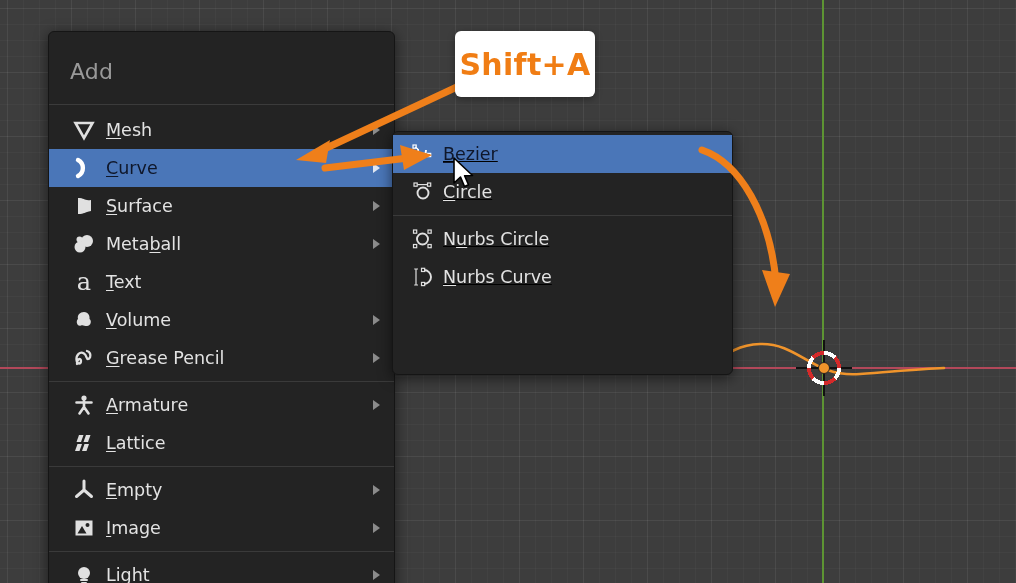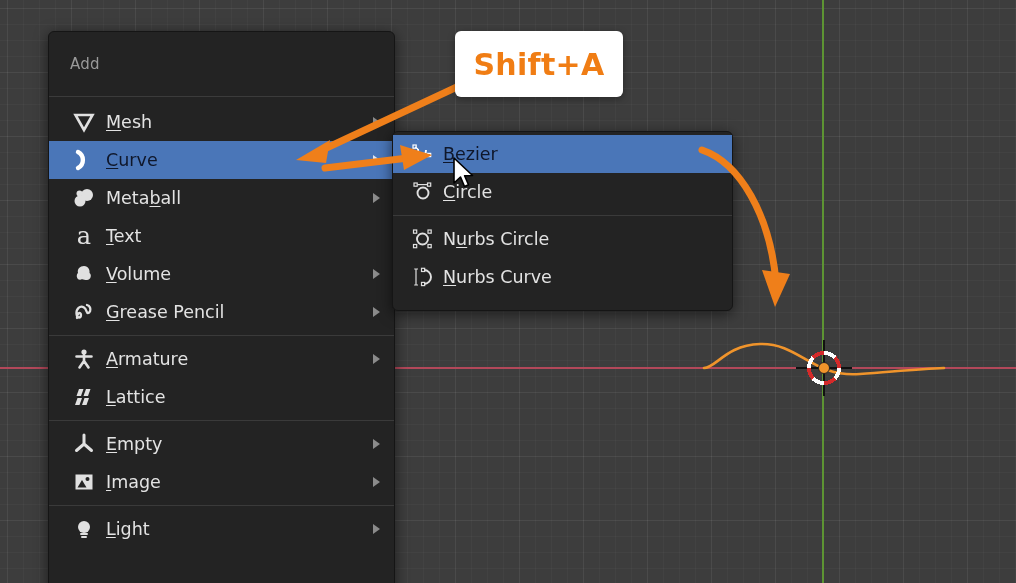--- a/index.html
+++ b/index.html
@@ -38,45 +38,45 @@
   #curve-svg{position:absolute;left:0;top:0;width:1016px;height:583px;pointer-events:none;}
 
   
   .menu{
     position:absolute;background:#232323;border-radius:6px;
     box-shadow:0 3px 14px rgba(0,0,0,0.55);
     border:1px solid #151515;box-sizing:border-box;
   }
   #add-menu{left:48px;top:31px;width:347px;height:560px;padding-top:0;}
   #add-title{height:64px;line-height:64px;padding-left:21px;color:#999;
-    font-size:15px;letter-spacing:.2px;}
+    font-size:22px;letter-spacing:.2px;margin-top:8px;}
   .sep{height:1px;background:#3a3a3a;margin:4px 0;}
   .sep.top{margin:0 0 6px 0;background:#3b3b3b;}
   .mi{
     position:relative;height:38px;display:flex;align-items:center;
     color:#e3e3e3;font-size:17.5px;cursor:default;
   }
   .mi .ico{width:44px;min-width:44px;display:flex;align-items:center;justify-content:center;
     margin-left:13px;}
   .mi .lbl{white-space:nowrap;}
   .mi .lbl u{text-decoration:underline;text-underline-offset:2px;}
   .mi .arrow{position:absolute;right:14px;top:50%;transform:translateY(-50%);
     width:0;height:0;border-left:7px solid #8b8b8b;
     border-top:5px solid transparent;border-bottom:5px solid transparent;}
   .mi.hl{background:#4a76b8;color:#0f172a;}
   .mi.hl .arrow{border-left-color:#dfe6f2;}
 
-  #curve-submenu{left:392px;top:131px;width:341px;height:180px;}
+  #curve-submenu{left:392px;top:131px;width:341px;height:244px;text-decoration:underline;}
   #curve-submenu .mi{height:38px;}
   #curve-submenu .mi .ico{width:40px;min-width:40px;margin-left:10px;}
   #curve-submenu .inner{padding-top:3px;}
 
   
   #shift-a{
-    position:absolute;left:455px;top:31px;width:168px;height:66px;
+    position:absolute;left:455px;top:31px;width:140px;height:66px;
     background:#fff;border-radius:6px;display:flex;align-items:center;justify-content:center;
     color:#f07d14;font-size:30px;font-weight:bold;letter-spacing:.3px;
     box-shadow:0 2px 7px rgba(0,0,0,0.35);
   }
   #annot-svg{position:absolute;left:0;top:0;width:1016px;height:583px;pointer-events:none;}
   #mouse-cursor{position:absolute;left:451px;top:156px;width:26px;height:36px;}
 </style>
 </head>
 <body>
 
@@ -114,20 +114,29 @@
           <svg width="24" height="24" viewBox="0 0 24 24">
             <path d="M6,4 A9,9 0 0 1 6,20" fill="none" stroke="#ffffff" stroke-width="4.4" stroke-linecap="round"></path>
           </svg>
         </span>
         <span class="lbl"><u>C</u>urve</span>
         <span class="arrow"></span>
       </div>
       <div class="mi">
         <span class="ico">
           <svg width="24" height="24" viewBox="0 0 24 24">
+            <path d="M6,4 C13,4 12,7 19,6 L19,17 C12,18 13,20 6,20 Z" fill="#e0e0e0"></path>
+          </svg>
+        </span>
+        <span class="lbl"><u>S</u>urface</span>
+        <span class="arrow"></span>
+      </div>
+      <div class="mi">
+        <span class="ico">
+          <svg width="24" height="24" viewBox="0 0 24 24">
             <circle cx="15" cy="9" r="6" fill="#e0e0e0"></circle>
             <circle cx="8" cy="15" r="5.5" fill="#e0e0e0"></circle>
             <circle cx="7.5" cy="7.5" r="3" fill="#e0e0e0"></circle>
           </svg>
         </span>
         <span class="lbl">Meta<u>b</u>all</span>
         <span class="arrow"></span>
       </div>
       <div class="mi">
         <span class="ico">

